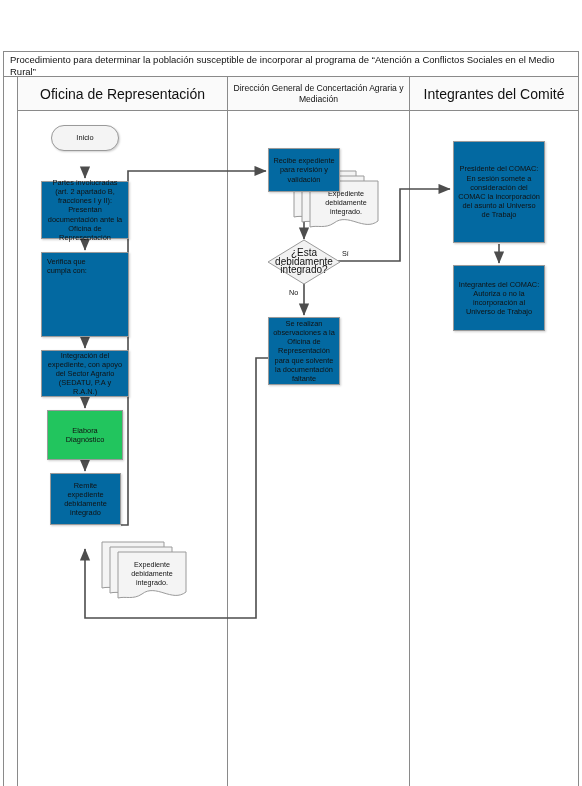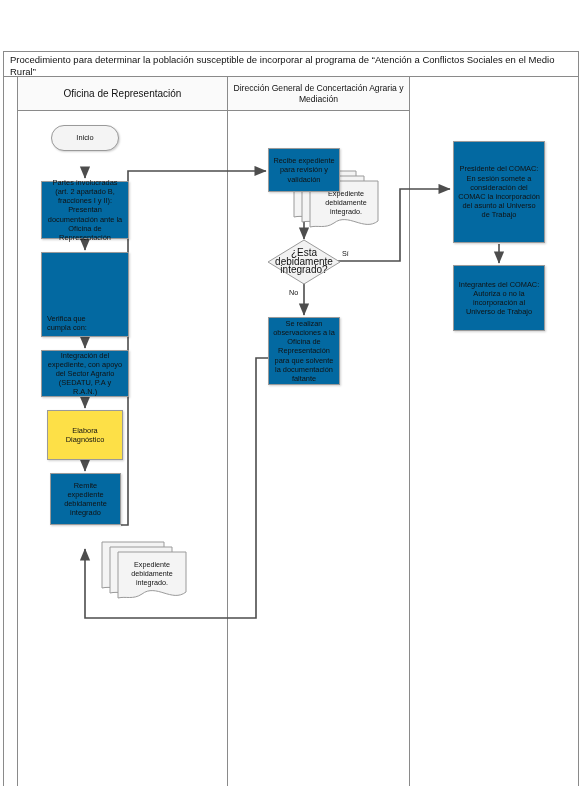--- a/index.html
+++ b/index.html
@@ -58,21 +58,21 @@
     white-space:nowrap;
   }
   
   .hdr{
     position:absolute;top:0;height:34px;
     box-sizing:border-box;
     border-bottom:1px solid #8a8a8a;
     border-right:1px solid #8a8a8a;
     display:flex;align-items:center;justify-content:center;
     text-align:center;
-    font-size:10px;line-height:12px;color:#111;
+    font-size:14px;line-height:12px;color:#111;
     padding:0 4px;
     background:#fafafa;
   }
   .hdr.last{border-right:none;}
   .hdr.small{font-size:8.6px;line-height:10.6px;}
 
   
   .bodycol{
     position:absolute;top:34px;height:706px;
     box-sizing:border-box;
@@ -99,25 +99,25 @@
     align-items:center;
     justify-content:center;
     text-align:center;
     padding:3px 4px;
     box-shadow:1px 1px 2px rgba(0,0,0,.18);
   }
   .node.term{
     border-radius:999px;
     background:#f4f4f4;
   }
-  .node.plain{background:#fde047;}
+  .node.plain{background:#22c55e;}
   .node.left{
     text-align:left;
     justify-content:flex-start;
-    align-items:flex-end;
+    align-items:flex-start;
     padding:4px 20px 4px 5px;
   }
   .node.left ul{
     margin:2px 0 0 0;padding-left:14px;list-style:disc;
   }
   .node.left li{margin:0 0 1px 0;}
 
   
   .diamond-wrap{position:absolute;}
   .diamond-wrap svg{position:absolute;left:0;top:0;}
@@ -150,20 +150,21 @@
   <div id="title-band">Procedimiento para determinar la población susceptible de incorporar al programa de “Atención a Conflictos Sociales en el Medio Rural”</div>
 
   <div id="table">
 
     <div id="margin-col">
       <div id="page-label">Página 1</div>
     </div>
 
     <div class="hdr" style="left:14px;width:210px;">Oficina de Representación</div>
     <div class="hdr small" style="left:224px;width:182px;">Dirección General de Concertación Agraria y Mediación</div>
+    <div class="hdr last" style="left:406px;width:168px;">Integrantes del Comité</div>
 
     <div class="bodycol" style="left:14px;width:210px;"></div>
     <div class="bodycol" style="left:224px;width:182px;"></div>
     <div class="bodycol last" style="left:406px;width:168px;"></div>
 
     <svg id="flow" viewBox="0 0 574 740" width="574" height="740">
       <defs>
         <marker id="ah" markerWidth="9" markerHeight="9" refX="7.2" refY="3.2" orient="auto" markerUnits="strokeWidth">
           <path d="M0,0 L7.6,3.2 L0,6.4 z" fill="#4d4d4d"></path>
         </marker>

